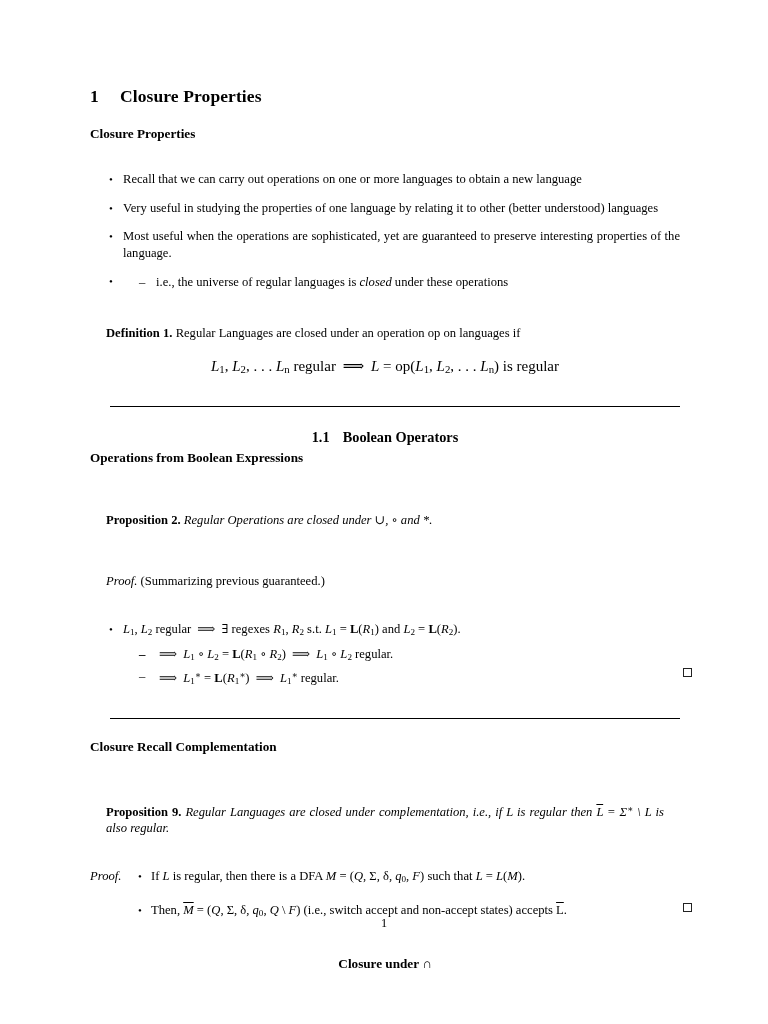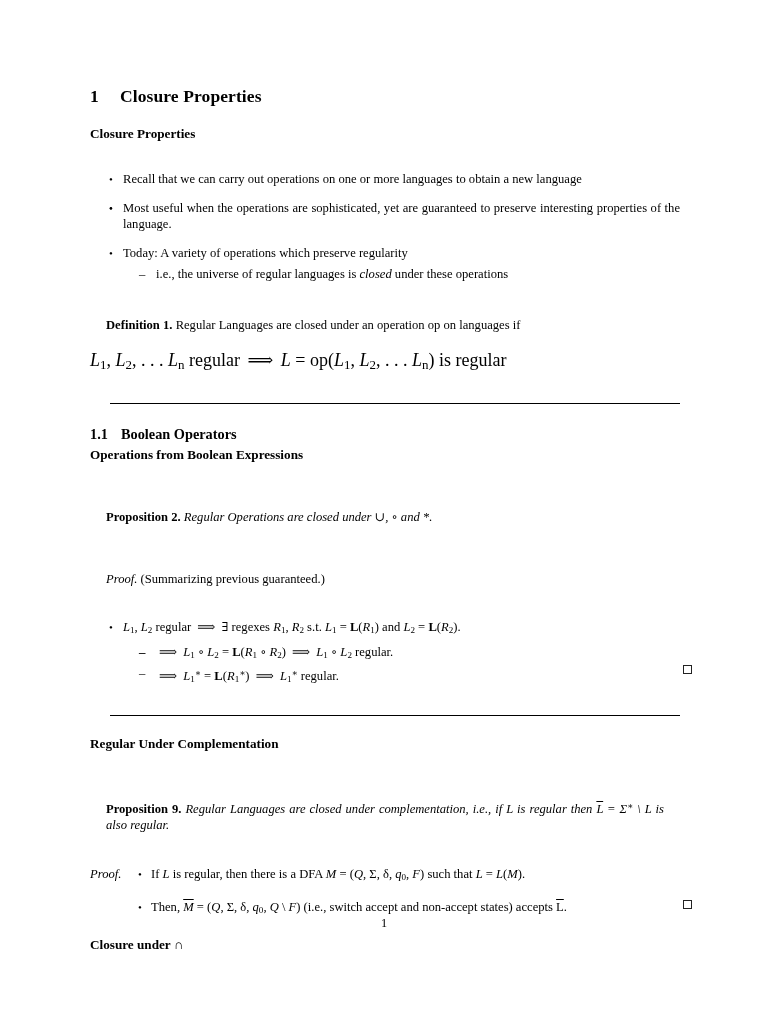--- a/index.html
+++ b/index.html
@@ -36,20 +36,21 @@
     margin: 0 0 19px 0;
     display: flex;
   }
   .h1 .num { width: 30px; flex: none; }
 
   .h2 {
     font-size: 14.3px;
     font-weight: bold;
     margin: 0 0 4px 0;
     display: flex;
+    justify-content: center;
   }
   .h2 .num { width: 31px; flex: none; }
 
   .blockhead {
     font-size: 13.2px;
     font-weight: bold;
     margin: 0;
   }
 
   
@@ -121,22 +122,22 @@
   ul.prooflist > li > .bul {
     position: absolute;
     left: 48px;
     top: 0;
     font-size: 11px;
     line-height: 16.6px;
   }
 
   
   .display-math {
-    font-size: 18px;
-    text-align: left;
+    font-size: 15px;
+    text-align: center;
     margin: 13px 0 0 0;
   }
 
   
   .rule {
     border: none;
     border-top: 1.1px solid #000;
     margin: 0 0 0 20px;
     width: 570px;
     height: 0;
@@ -206,28 +207,28 @@
 
     <div class="sp-d"></div>
 
     <ul class="lvl1">
       <li>
         <span class="bul">•</span>
         <span>Recall that we can carry out operations on one or more languages to obtain a new language</span>
       </li>
       <li>
         <span class="bul">•</span>
+        <span>Very useful in studying the properties of one language by relating it to other (better understood) languages</span>
       </li>
       <li>
         <span class="bul">•</span>
         <span>Most useful when the operations are sophisticated, yet are guaranteed to preserve interesting properties of the language.</span>
       </li>
       <li>
         <span class="bul">•</span>
-        <span>Today: A variety of operations which preserve regularity</span>
         <ul class="lvl2">
           <li>
             <span class="dash">–</span>
             <span>i.e., the universe of regular languages is </span><span class="it">closed</span><span> under these operations</span>
           </li>
         </ul>
       </li>
     </ul>
 
     <div class="sp-b"></div>
@@ -290,21 +291,21 @@
         </ul>
       </li>
     </ul>
 
     <div class="sp-e"></div>
 
     <hr class="rule">
 
     <div class="sp-g"></div>
 
-    <div class="blockhead">Regular Under Complementation</div>
+    <div class="blockhead">Closure Recall Complementation</div>
 
     <div class="sp-f"></div>
 
     <div class="para">
       <span class="theorem-label">Proposition 9.</span>
       <span class="it">Regular Languages are closed under complementation, i.e., if <span class="mi">L</span> is regular then <span class="ovl">L</span> = Σ<sup>∗</sup> \ <span class="mi">L</span> is also regular.</span>
     </div>
 
     <div class="sp-i"></div>
 
@@ -319,18 +320,18 @@
           <span class="bul">•</span>
           <span>Then, <span class="ovl mi">M</span> = (<span class="mi">Q</span>, Σ, δ, <span class="mi">q</span><sub>0</sub>, <span class="mi">Q</span> \ <span class="mi">F</span>) (i.e., switch accept and non-accept states) accepts <span class="ovl">L</span>.</span>
           <span class="qed"></span>
         </li>
       </ul>
     </div>
 
     <div class="sp-i"></div>
 
 
-    <div class="blockhead" style="margin-top:2px;">Closure under ∩</div>
+    <div class="blockhead" style="margin-top:18px;text-align:center;">Closure under ∩</div>
 
   </div>
 
   <div class="footer">1</div>
 </div>
 
 </body></html>

